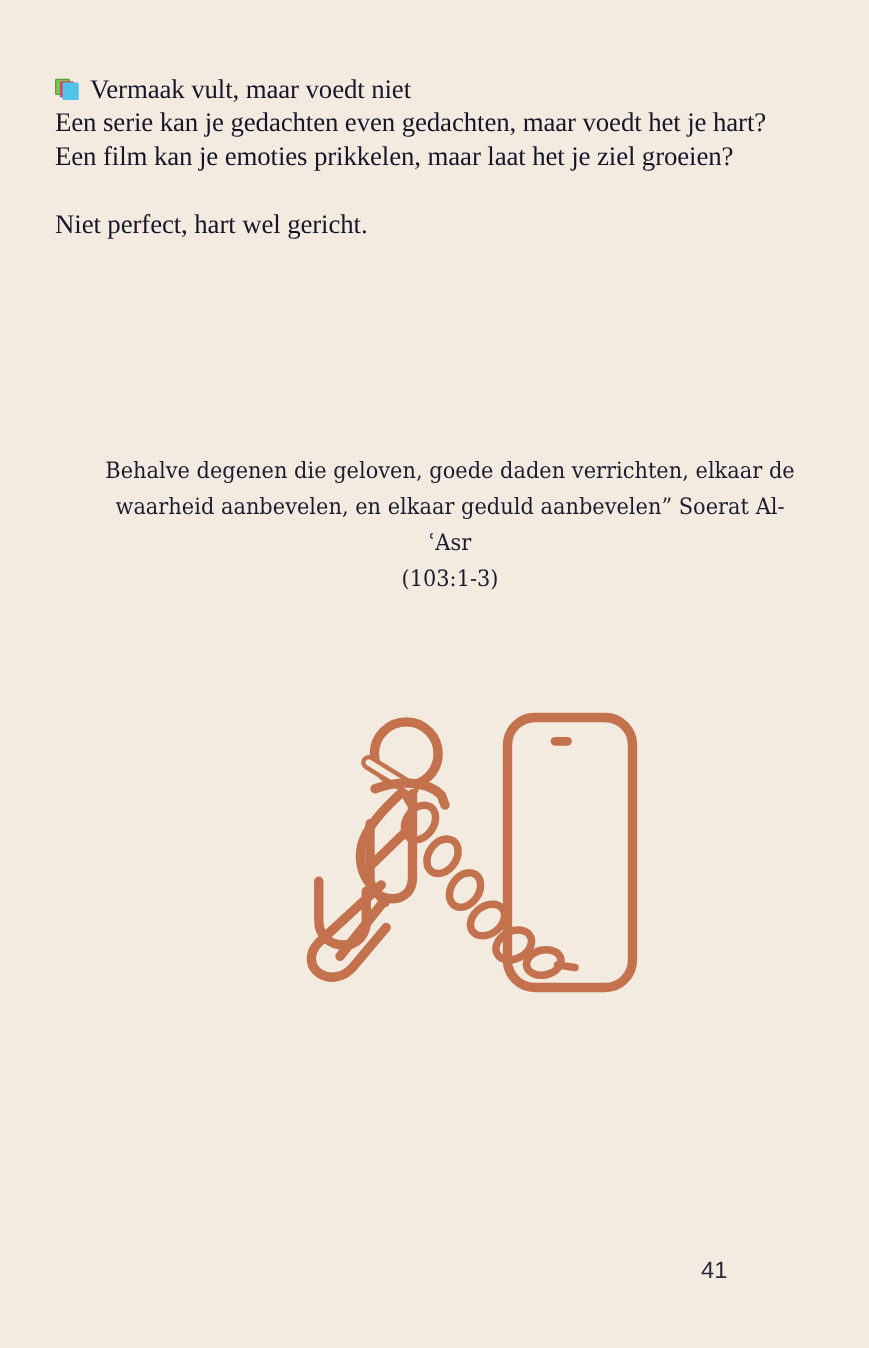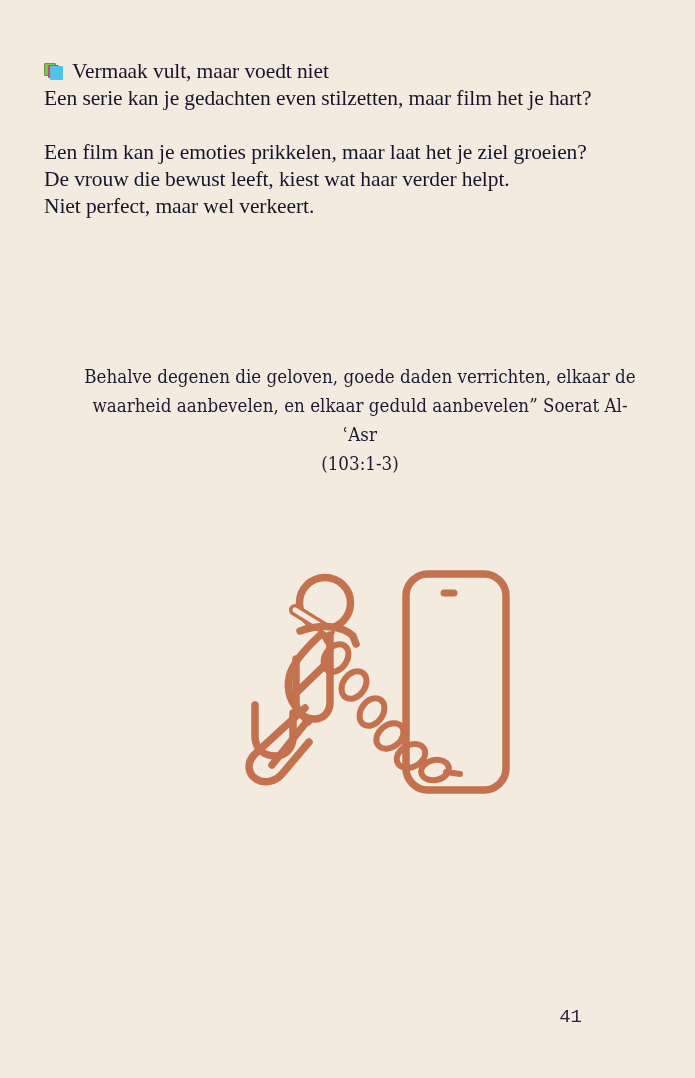--- a/index.html
+++ b/index.html
@@ -32,21 +32,20 @@
 
   .para {
     font-size: 21.5px;
     line-height: 27px;
     letter-spacing: -0.1px;
     margin: 0;
     color: #16162b;
   }
 
   .para + .para {
-    margin-top: 27px;
   }
 
   .heading-line {
     display: block;
   }
 
   .emoji-icon {
     display: inline-block;
     position: relative;
     width: 19px;
@@ -101,41 +100,41 @@
   .illustration svg {
     display: block;
     width: 330px;
     height: 232px;
   }
 
   .page-number {
     position: absolute;
     right: 32px;
     bottom: 50px;
-    font-family: Liberation Mono, monospace;
+    font-family: Liberation Sans, sans-serif;
     font-size: 19px;
     color: #2a2a3c;
   }
 </style>
 </head>
 <body>
 
 <div class="page">
 
   <div class="text-block">
 
     <p class="para">
       <span class="heading-line"><span class="emoji-icon"><i class="b3"></i><i class="b2"></i><i class="b1"></i></span><span>Vermaak vult, maar voedt niet</span></span>
-      <span>Een serie kan je gedachten even stilzetten, maar film het je hart?</span>
+      <span>Een serie kan je gedachten even gedachten, maar voedt het je hart?</span>
     </p>
 
     <p class="para">
       <span>Een film kan je emoties prikkelen, maar laat het je ziel groeien?</span><br>
-      <span>De vrouw die bewust leeft, kiest wat haar verder helpt.</span><br>
-      <span>Niet perfect, maar wel verkeert.</span>
+      <br>
+      <span>Niet perfect, hart wel gericht.</span>
     </p>
 
     <p class="para">
       <br>
     </p>
 
   </div>
 
   <div class="quote-block">
     <span>Behalve degenen die geloven, goede daden verrichten, elkaar de</span><br>

